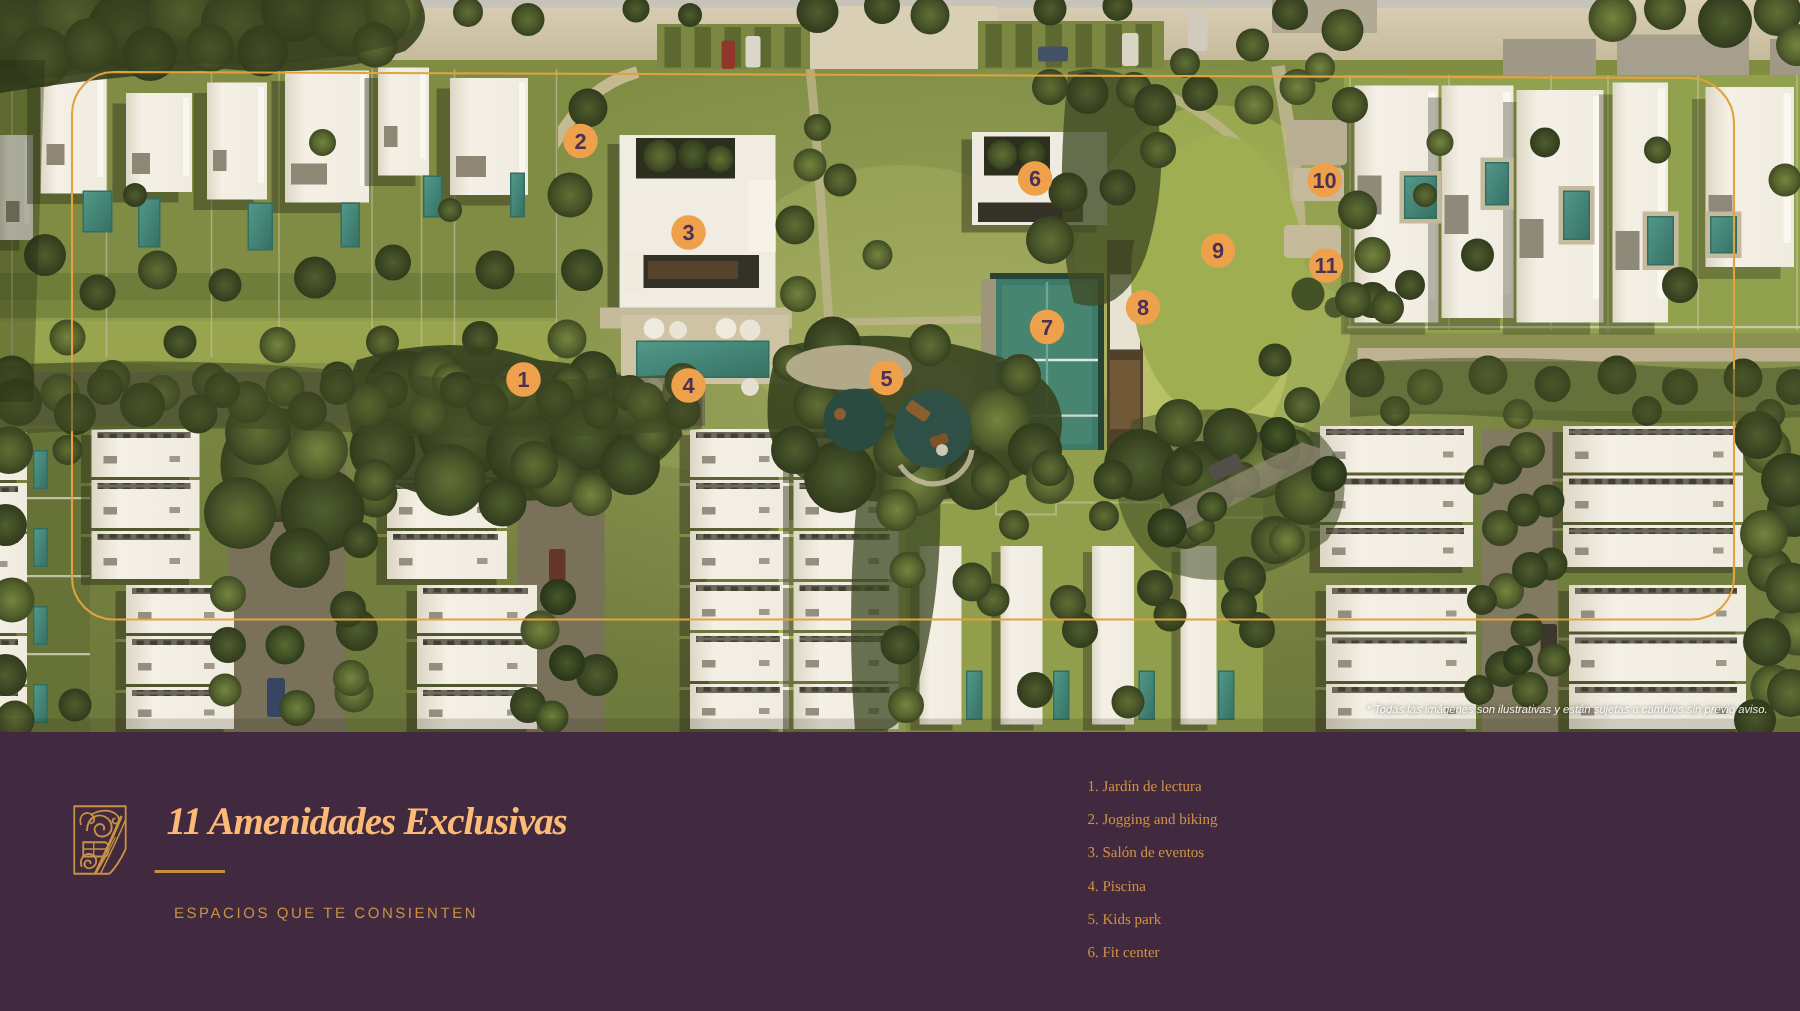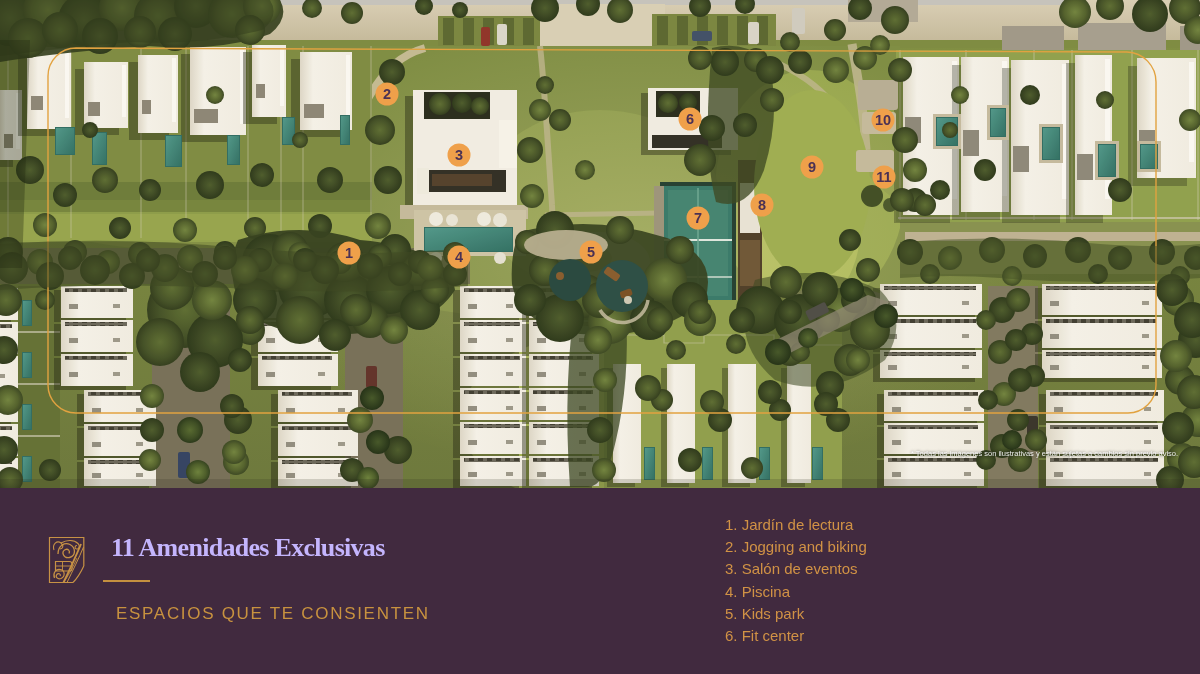--- a/index.html
+++ b/index.html
@@ -1,25 +1,25 @@
 <!DOCTYPE html>
 <html lang="es"><head><meta charset="utf-8">
 <title>11 Amenidades Exclusivas</title>
 <style>
 html,body{margin:0;padding:0;background:#412a3f;}
 .page{position:relative;width:1200px;height:674px;overflow:hidden;font-family:"Liberation Sans",sans-serif;}
 .aerial{position:absolute;left:0;top:0;width:1200px;height:488px;}
 .panel{position:absolute;left:0;top:488px;width:1200px;height:186px;background:#412a3f;}
-.title{position:absolute;left:111px;top:533px;color:#c4b5fd;font-family:"Liberation Serif",serif;font-weight:bold;font-size:26px;letter-spacing:-0.7px;white-space:nowrap;}
+.title{position:absolute;left:111px;top:533px;color:#fdba74;font-family:"Liberation Serif",serif;font-weight:bold;font-size:26px;letter-spacing:-0.7px;white-space:nowrap;font-style:italic;}
 .rule{position:absolute;left:103px;top:580px;width:47px;height:2px;background:#c4903f;}
-.tag{position:absolute;left:116px;top:604px;color:#c8923f;font-size:17px;letter-spacing:1.7px;white-space:nowrap;}
-.col{position:absolute;top:514px;color:#d19245;font-size:15px;line-height:22.2px;white-space:nowrap;}
+.tag{position:absolute;left:116px;top:604px;color:#c8923f;font-size:10px;letter-spacing:1.7px;white-space:nowrap;}
+.col{position:absolute;top:514px;color:#d19245;font-size:10px;line-height:22.2px;white-space:nowrap;font-family:Liberation Serif, serif;}
 .c1{left:725px;}
 .c2{left:882px;}
-.disc{position:absolute;left:911px;top:449px;color:rgba(255,255,255,0.92);font-size:7.5px;letter-spacing:0px;text-shadow:0 0 3px rgba(0,0,0,0.7);white-space:nowrap;}
+.disc{position:absolute;left:911px;top:468px;color:rgba(255,255,255,0.92);font-size:7.5px;letter-spacing:0px;text-shadow:0 0 3px rgba(0,0,0,0.7);white-space:nowrap;font-style:italic;}
 </style></head><body>
 <div class="page">
 
 <div class="aerial">
 <svg width="1200" height="488" viewBox="0 0 1200 488">
 <defs>
 <radialGradient id="t1">
             <stop offset="0%" stop-color="#48592a"></stop>
             <stop offset="65%" stop-color="#33411f"></stop>
             <stop offset="100%" stop-color="#273418"></stop>

